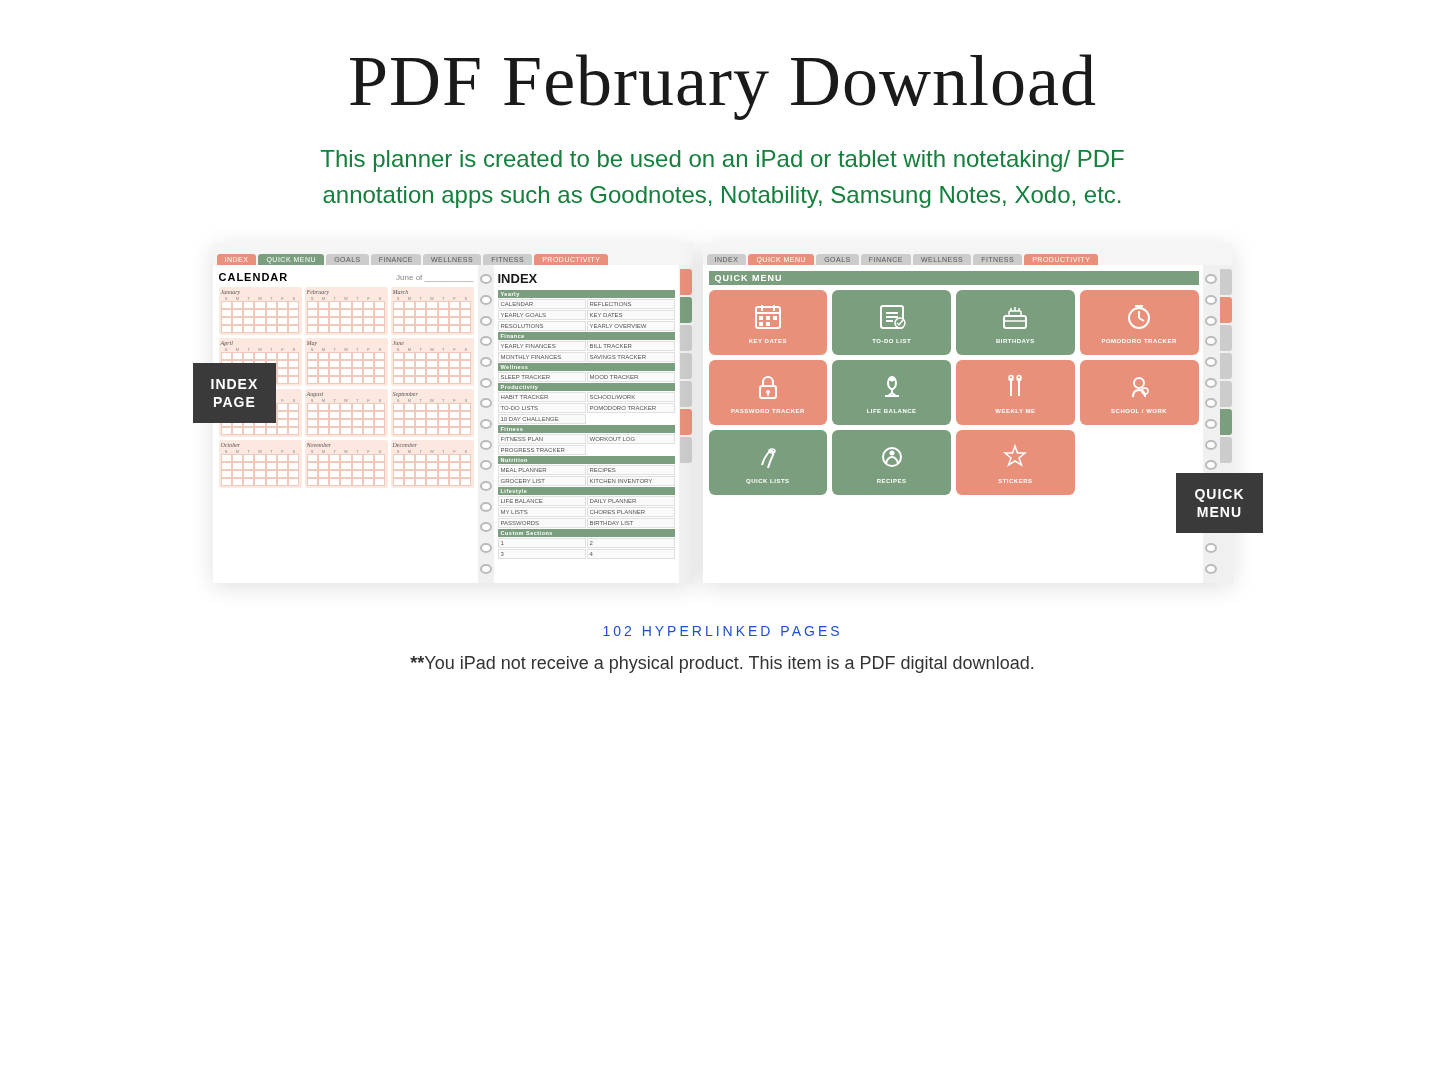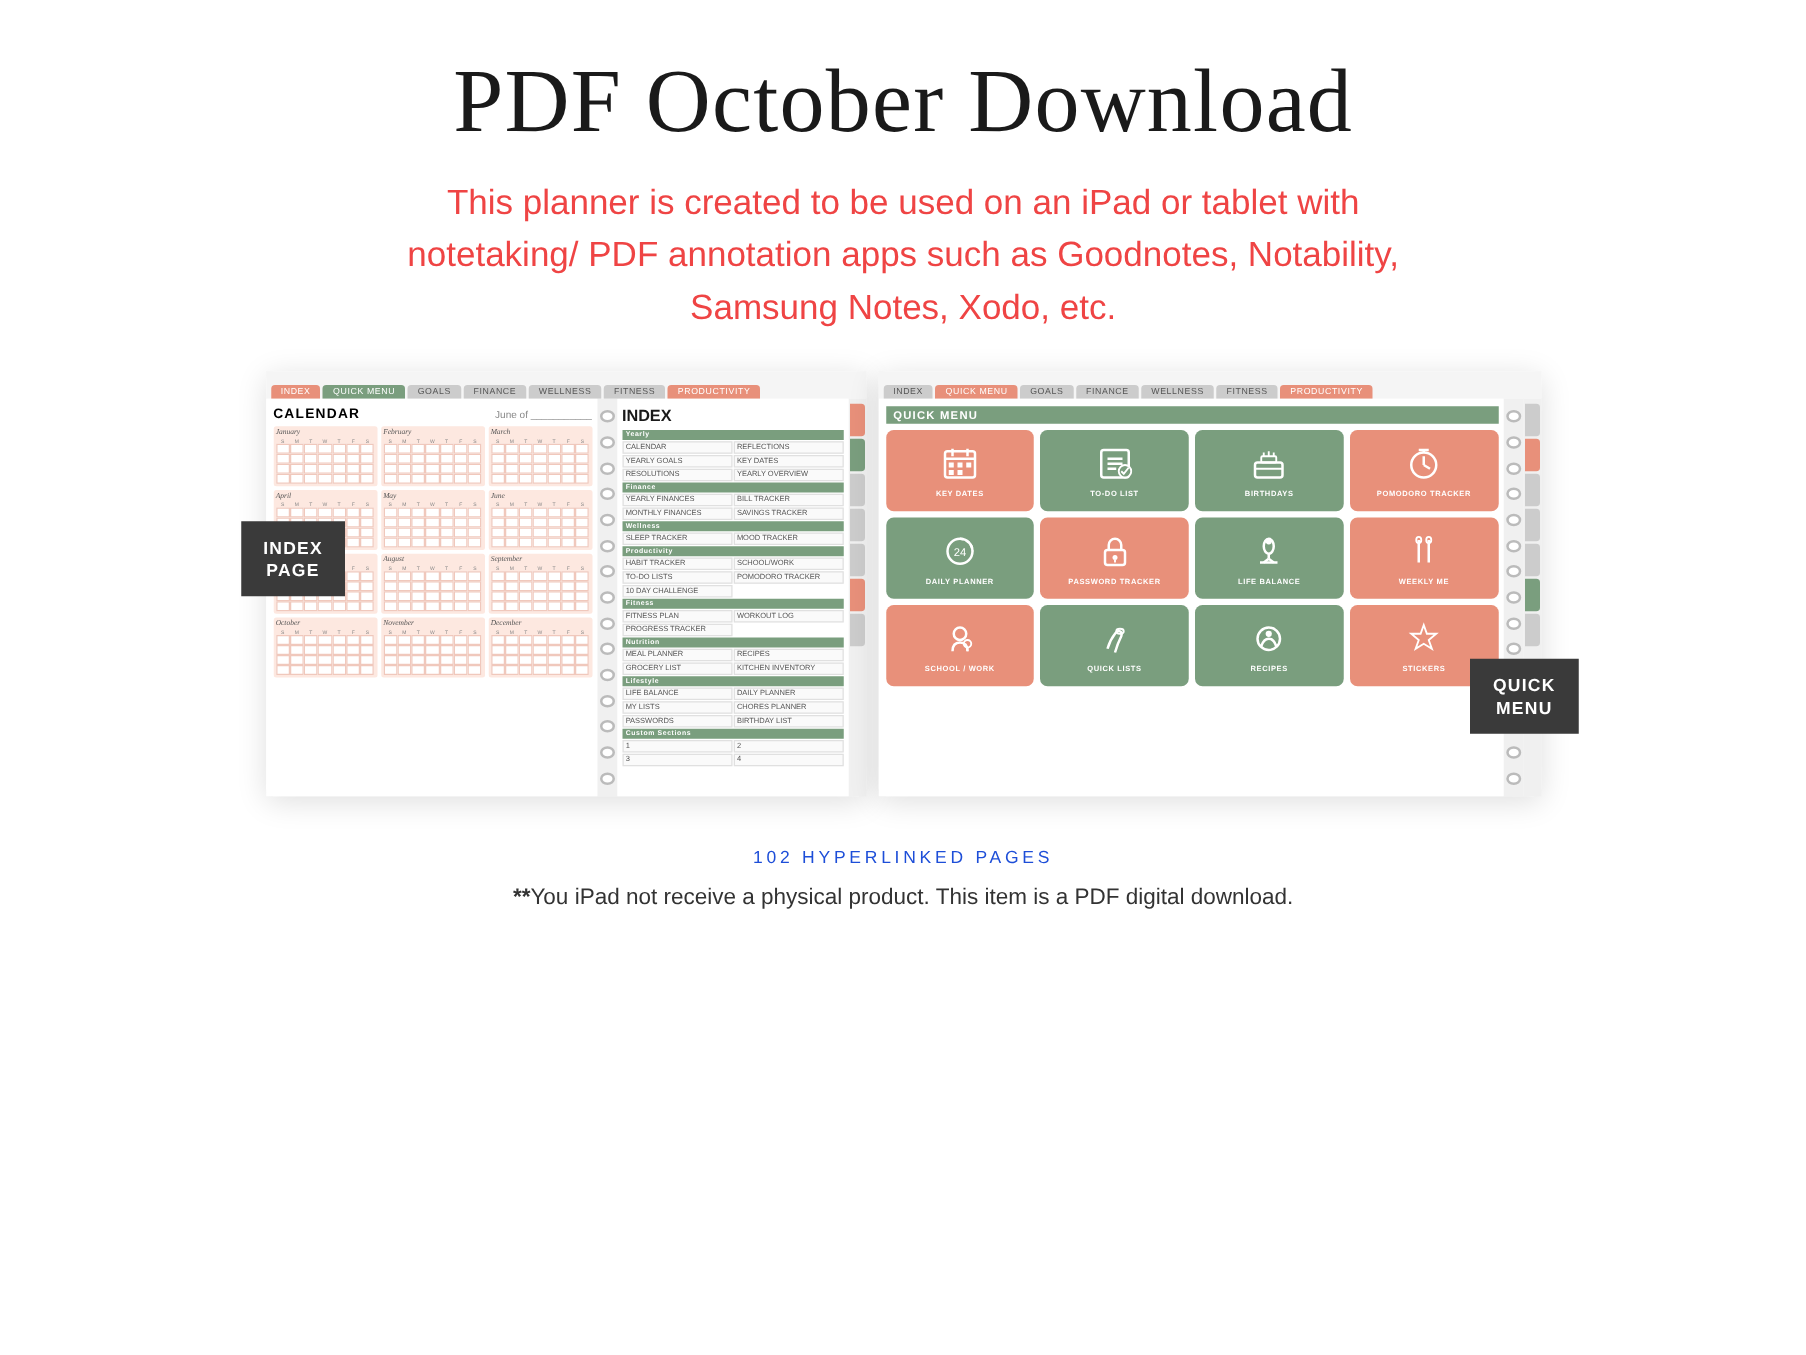--- a/index.html
+++ b/index.html
@@ -16,23 +16,23 @@
       font-size: 72px;
       font-weight: 400;
       text-align: center;
       margin-top: 40px;
       margin-bottom: 18px;
       letter-spacing: 1px;
       color: #1a1a1a;
       font-family: Georgia, serif;
     }
     .subtitle {
-      font-size: 28px;
+      font-size: 24px;
       text-align: center;
-      color: #ef4444;
+      color: #15803d;
       max-width: 860px;
       line-height: 1.5;
       margin-bottom: 30px;
       font-family: Arial, sans-serif;
     }
     .planner-container {
       display: flex;
       gap: 0px;
       align-items: flex-start;
       position: relative;
@@ -319,21 +319,21 @@
       font-family: Arial, sans-serif;
       letter-spacing: 0.3px;
     }
     .st-salmon { background: #e8907a; }
     .st-green { background: #7a9e7e; }
     .st-gray { background: #ccc; color: #555; }
   </style>
 </head>
 <body>
 
-<h1 class="page-title">PDF October Download</h1>
+<h1 class="page-title">PDF February Download</h1>
 <p class="subtitle">This planner is created to be used on an iPad or tablet with notetaking/ PDF annotation apps such as Goodnotes, Notability, Samsung Notes, Xodo, etc.</p>
 
 <div class="planner-container">
 
   <div class="planner-book left-book">
 
     <div class="side-badge badge-index">INDEX<br>PAGE</div>
 
     <div class="book-tabs">
       <div class="tab tab-salmon">INDEX</div>
@@ -1031,30 +1031,20 @@
                 <circle cx="14" cy="15" r="10" stroke="white" stroke-width="2" fill="none"></circle>
                 <line x1="14" y1="15" x2="14" y2="8" stroke="white" stroke-width="2"></line>
                 <line x1="14" y1="15" x2="19" y2="18" stroke="white" stroke-width="2"></line>
                 <line x1="14" y1="5" x2="14" y2="3" stroke="white" stroke-width="2"></line>
                 <line x1="10" y1="3" x2="18" y2="3" stroke="white" stroke-width="2"></line>
               </svg>
             </div>
             <div class="qm-label">POMODORO TRACKER</div>
           </div>
 
-          <div class="qm-card qm-card-green">
-            <div class="qm-icon">
-              <svg width="28" height="28" viewBox="0 0 28 28" fill="none">
-                <circle cx="14" cy="14" r="10" stroke="white" stroke-width="2" fill="none"></circle>
-                <text x="14" y="18" text-anchor="middle" font-size="9" fill="white" font-family="Arial">24</text>
-                <path d="M14 4 A10 10 0 0 1 24 14" stroke="white" stroke-width="2" fill="none" stroke-dasharray="3 2"></path>
-              </svg>
-            </div>
-            <div class="qm-label">DAILY PLANNER</div>
-          </div>
           <div class="qm-card qm-card-salmon">
             <div class="qm-icon">
               <svg width="28" height="28" viewBox="0 0 28 28" fill="none">
                 <rect x="6" y="13" width="16" height="12" rx="2" stroke="white" stroke-width="2" fill="none"></rect>
                 <path d="M9 13 V9 A5 5 0 0 1 19 9 V13" stroke="white" stroke-width="2" fill="none"></path>
                 <circle cx="14" cy="19" r="2" fill="white"></circle>
                 <line x1="14" y1="21" x2="14" y2="23" stroke="white" stroke-width="1.5"></line>
               </svg>
             </div>
             <div class="qm-label">PASSWORD TRACKER</div>

